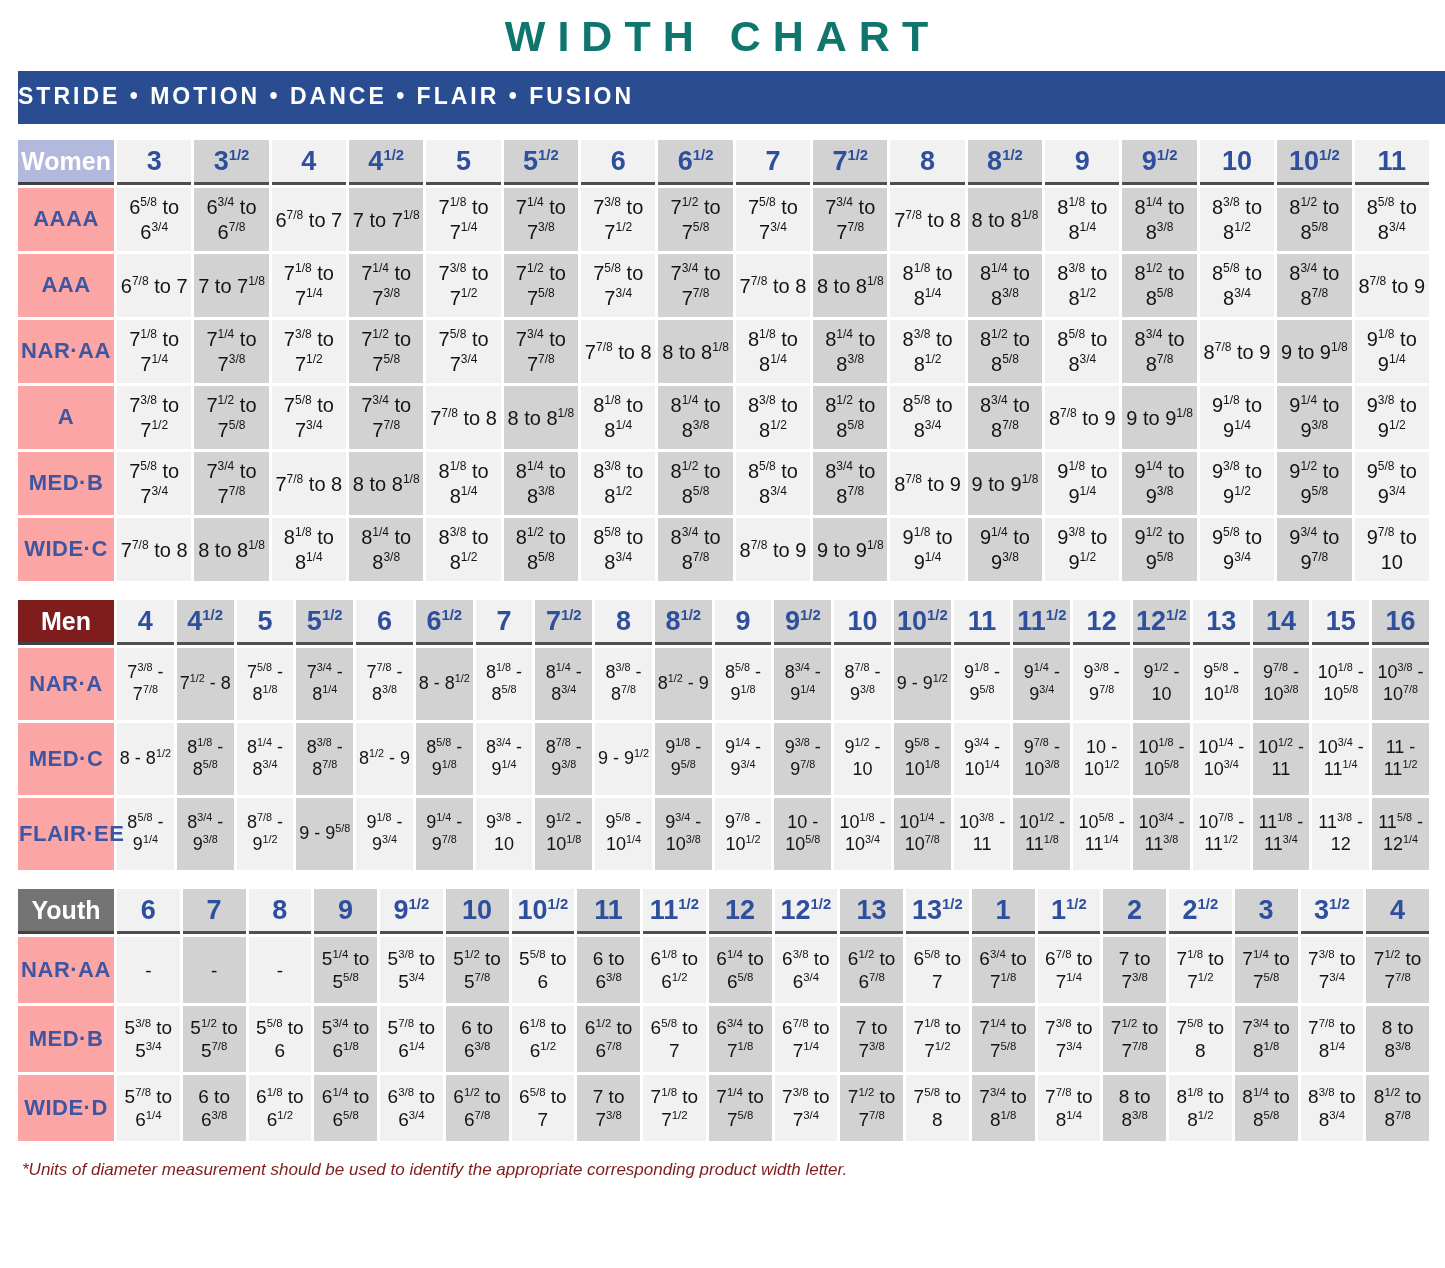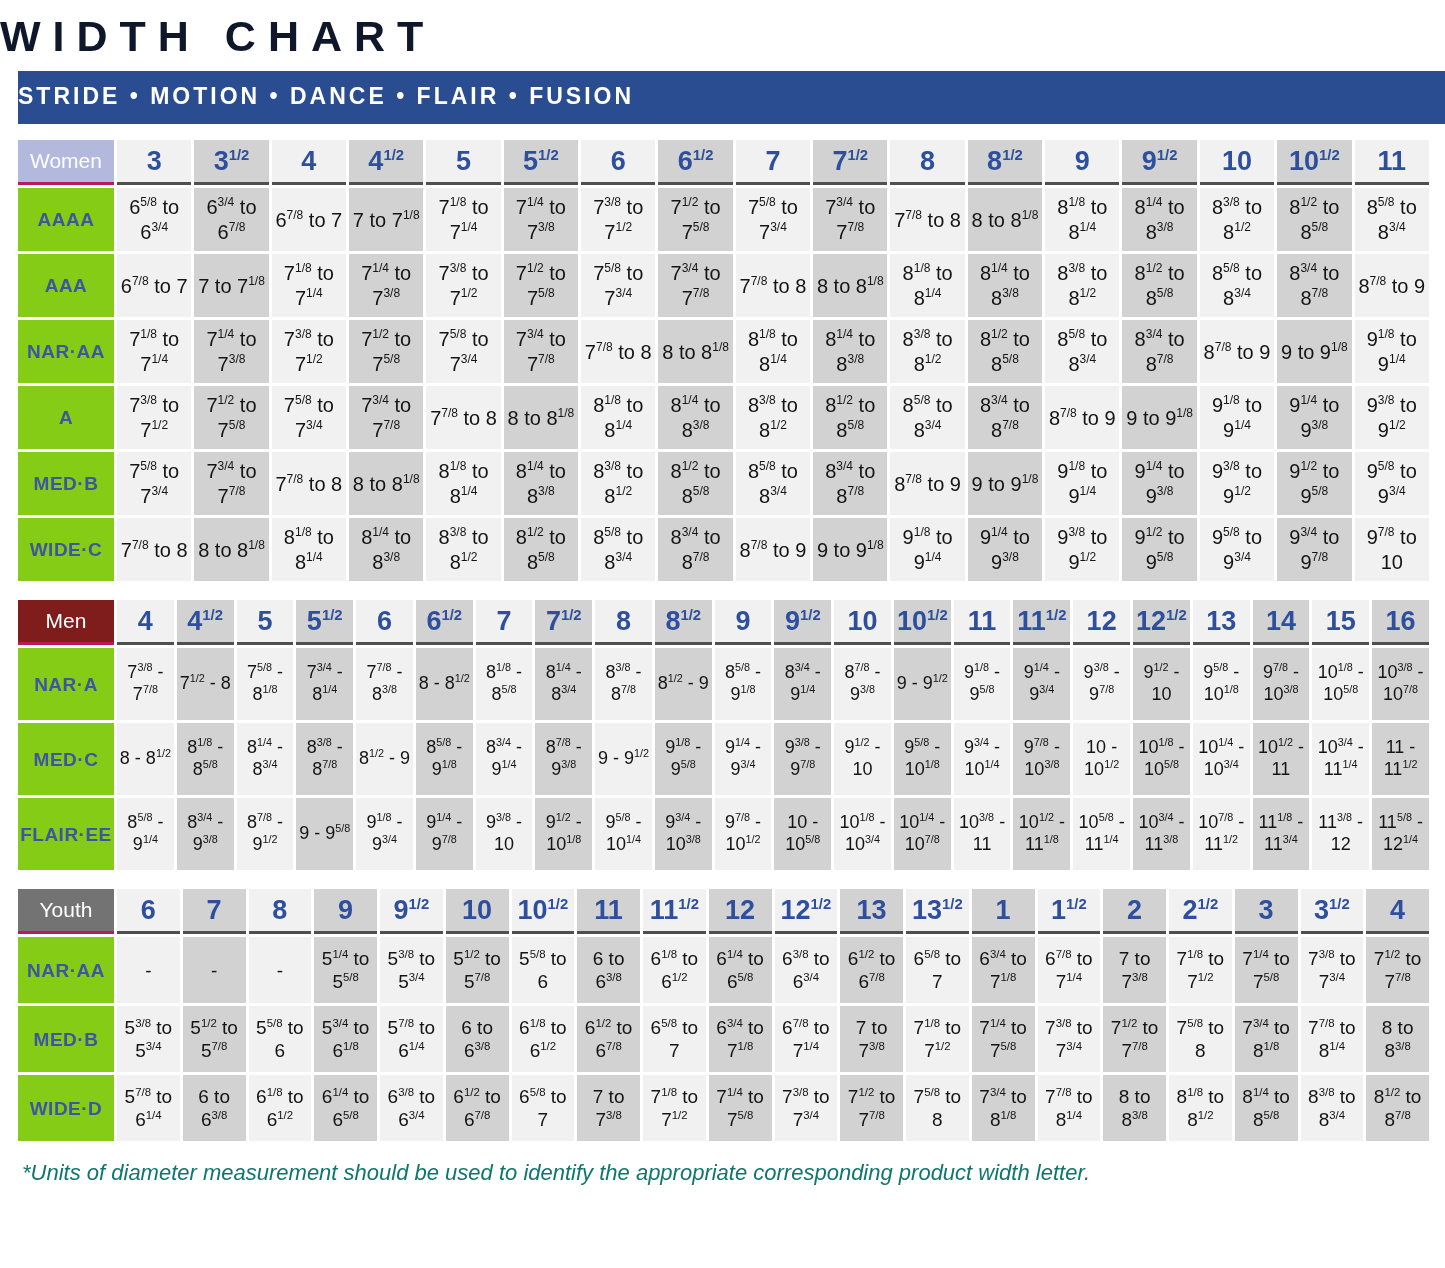--- a/index.html
+++ b/index.html
@@ -1,19 +1,19 @@
 <!DOCTYPE html>
 <html><head>
 <meta charset="utf-8">
 <style>
   html,body{margin:0;padding:0;background:#ffffff;}
   body{width:1445px;font-family:"Liberation Sans",sans-serif;color:#141414;}
 
   .page-title{
-    color:#0f172a;font-weight:bold;
+    text-align:center;color:#0f766e;font-weight:bold;
     font-size:43px;letter-spacing:12px;margin:12px 0 10px 0;
   }
   .banner{
     background:#2a4d91;color:#ffffff;margin-left:18px;
     font-weight:bold;font-size:23px;
     letter-spacing:3px;padding:10px 0 12px 0;line-height:1.36;
   }
 
   .table-wrap{margin:13px 0 0 15px;}
   table.tbl{
@@ -26,42 +26,42 @@
   table.tbl th:first-child, table.tbl td:first-child{width:94px;}
 
   .light{background:#f1f1f1;}
   .dark{background:#d2d2d2;}
 
   th.hdr{
     font-weight:bold;color:#2e4f9e;font-size:27px;
     border-bottom:3px solid #4f4f4f;height:42px;
   }
   th.corner{
-    color:#ffffff;font-weight:normal;font-size:21px;
-    border-bottom:3px solid #be185d;height:42px;
+    color:#ffffff;font-weight:bold;font-size:25px;
+    border-bottom:3px solid #404040;height:42px;
   }
   td.rowlab{
-    background:#84cc16;color:#3e55a2;font-weight:bold;font-size:19px;
+    background:#fca5a5;color:#3e55a2;font-weight:bold;font-size:22px;
     letter-spacing:0.5px;
   }
   td.dcell{color:#141414;}
 
   sup.fr{font-size:60%;vertical-align:super;line-height:0;}
   th.hdr sup.fr{font-size:55%;}
 
   .t-women td{height:63px;}
   .t-women td.dcell{font-size:20px;}
   .t-men td{height:72px;}
   .t-men td.dcell{font-size:18px;}
   .t-youth td{height:66px;}
   .t-youth td.dcell{font-size:19px;}
 
   .footnotes{margin:16px 0 0 22px;}
   .footnotes p{
-    margin:0 0 6px 0;font-style:italic;font-size:22px;color:#0f766e;
+    margin:0 0 6px 0;font-style:italic;font-size:17px;color:#7f1d1d;
   }
 </style>
 </head>
 <body>
 
 <h1 class="page-title">WIDTH CHART</h1>
 
 <div class="banner">
   <div>STRIDE • MOTION • DANCE • FLAIR • FUSION</div>
 </div>

